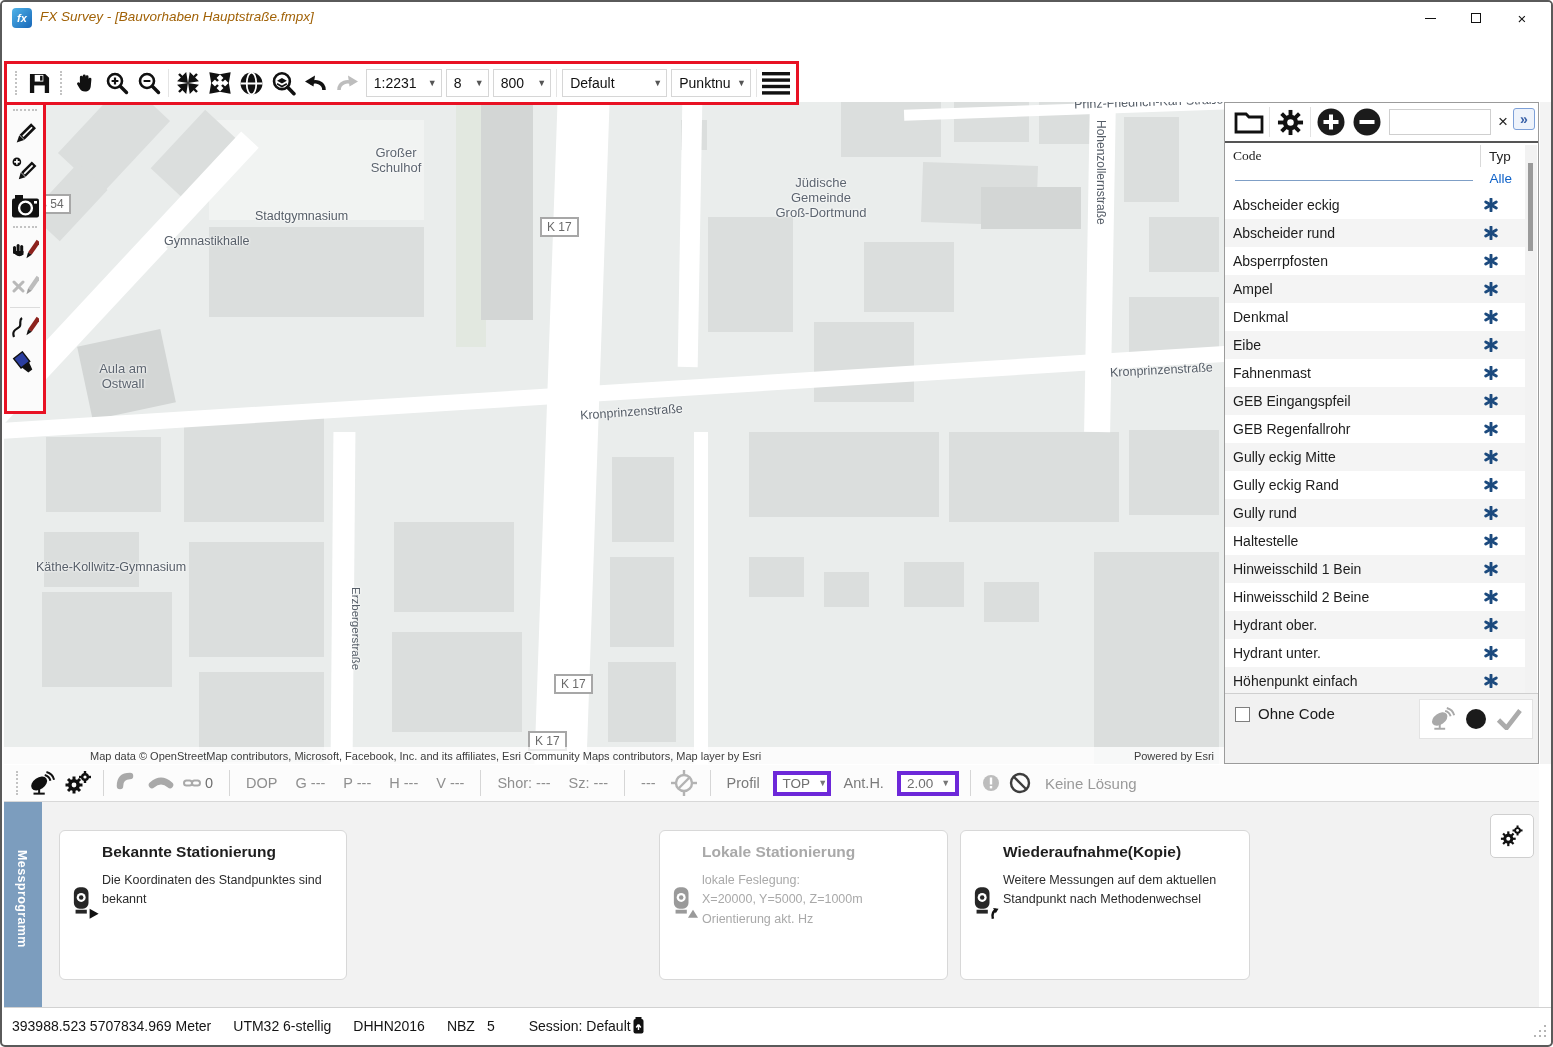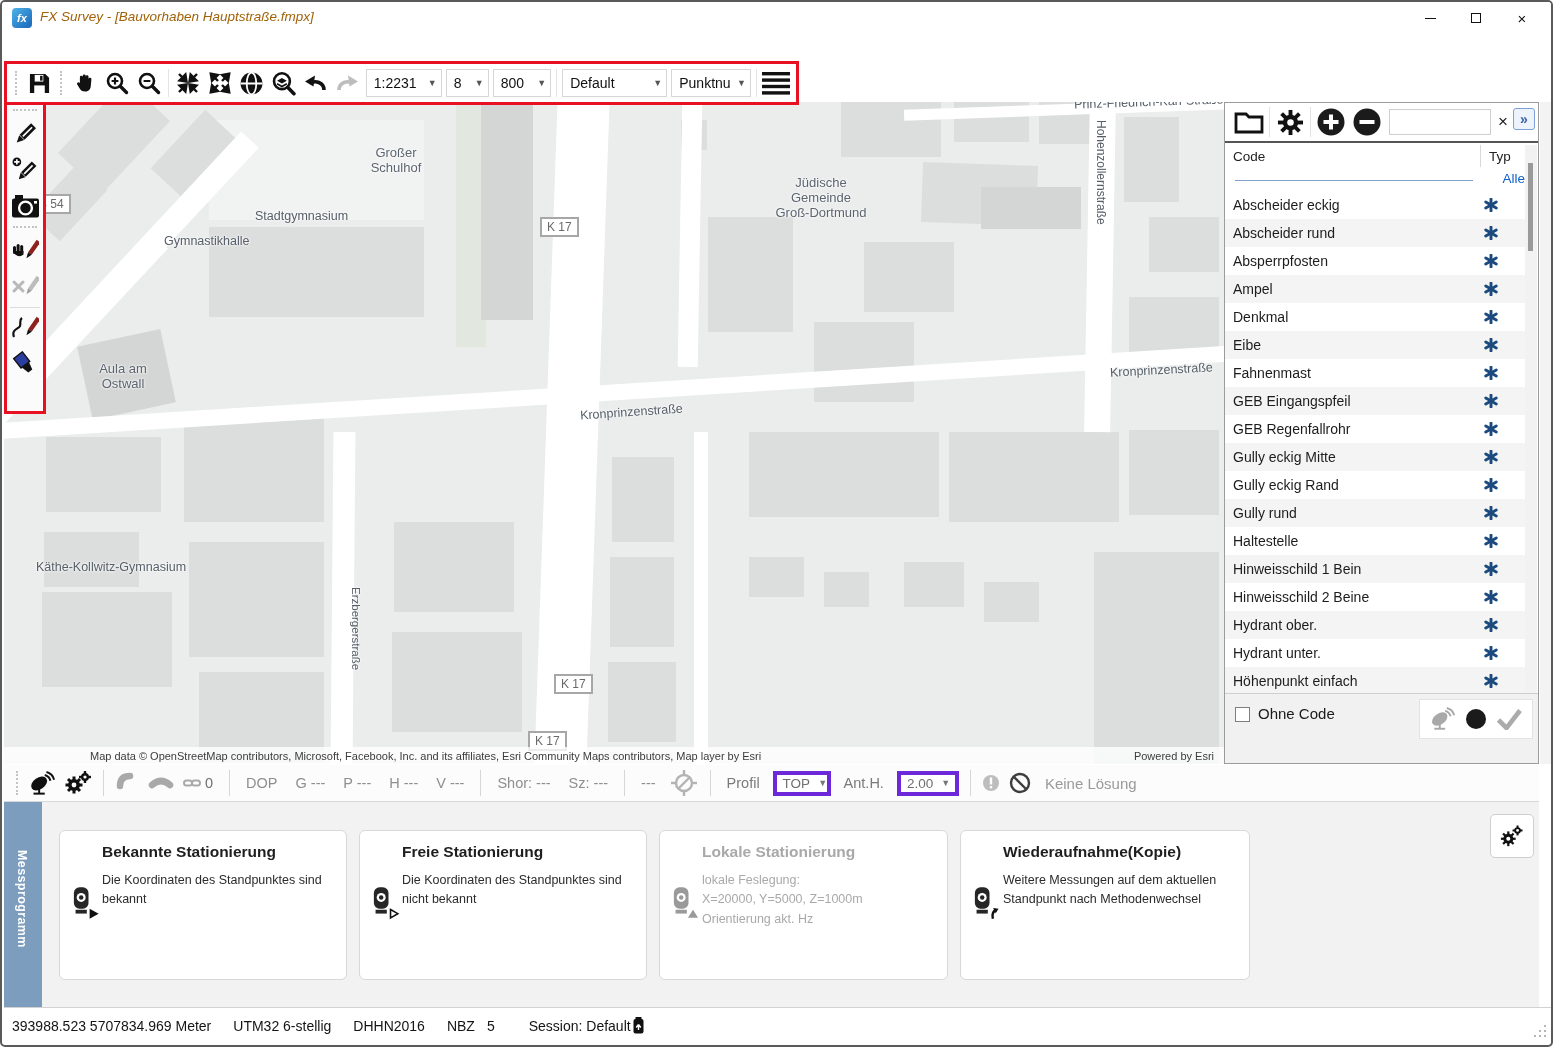--- a/index.html
+++ b/index.html
@@ -72,26 +72,26 @@
   .psep { width:1px; height:30px; background:#e2e2e2; margin:0 2px; }
   .psearch { width:102px; height:26px; border:1px solid #cfcfcf; background:#fff; margin-left:4px;
              font-size:13px; padding:0 4px; outline:none; font-family:inherit; }
   .pclear { width:24px; height:26px; display:flex; align-items:center; justify-content:center;
             font-size:17px; color:#222; }
   .pcollapse { position:absolute; right:3px; top:5px; width:22px; height:22px; border:1px solid #7da0d8;
                border-radius:3px; background:#eef3fb; color:#3a62a8; font-size:14px; font-weight:bold;
                display:flex; align-items:center; justify-content:center; }
   .phead { position:absolute; left:0; top:40px; right:13px; height:26px; display:flex; align-items:center;
            font-size:13.5px; color:#222; }
-  .phead .code { padding-left:8px; flex:1; }
+  .phead .code { padding-left:8px; flex:1;font-family:Liberation Serif, serif; }
   .phead .div { width:1px; height:22px; background:#d9d9d9; }
   .phead .typ { width:44px; padding-left:8px; }
   .pfilter { position:absolute; left:0; top:66px; right:13px; height:22px; }
   .pfilter .line { position:absolute; left:10px; top:11px; width:238px; height:1px; background:#7f9fc6; }
-  .pfilter .alle { position:absolute; right:0; top:2px; color:#0f62c8; font-size:13.5px; }
+  .pfilter .alle { position:absolute; right:13px; top:2px; color:#0f62c8; font-size:13.5px; }
   .code-list { position:absolute; left:0; top:88px; width:301px; height:504px; overflow:hidden; }
   .crow { height:28px; display:flex; align-items:center; padding-left:8px; background:#fff; }
   .code-list div:nth-of-type(even) { background:#f4f4f4; }
   .clabel { flex:1; font-size:14px; color:#1c1c1c; }
   .crow svg { margin-right:28px; }
   .pscroll { position:absolute; right:1px; top:42px; width:12px; height:550px; background:#f2f2f2; }
   .pthumb { position:absolute; left:3px; top:18px; width:5px; height:88px; background:#9a9a9a; }
   .pbottom { position:absolute; left:0; bottom:0; right:0; height:70px; background:#f1f1f1;
              border-top:1px solid #cfcfcf; }
   .chkbox { position:absolute; left:10px; top:13px; width:15px; height:15px; background:#fff;
@@ -826,31 +826,20 @@
       <h3>Bekannte Stationierung</h3>
       <p>Die Koordinaten des Standpunktes sind bekannt</p>
       <svg class="ts" width="34" height="36" viewBox="0 0 30 32">
           <rect x="6" y="2" width="13" height="19" rx="5" fill="#262626"></rect>
           <circle cx="12.5" cy="11" r="4" fill="#fff"></circle>
           <circle cx="12.5" cy="11" r="2" fill="#262626"></circle>
           <rect x="7.5" y="22" width="10" height="3.4" fill="#262626"></rect>
           <path d="M20 21l8 4.5-8 4.5z" fill="#111"></path>
         </svg>
     </div>
-    <div class="card" style="left:317px;width:288px">
-      <h3>Freie Stationierung</h3>
-      <p>Die Koordinaten des Standpunktes sind nicht bekannt</p>
-      <svg class="ts" width="34" height="36" viewBox="0 0 30 32">
-          <rect x="6" y="2" width="13" height="19" rx="5" fill="#262626"></rect>
-          <circle cx="12.5" cy="11" r="4" fill="#fff"></circle>
-          <circle cx="12.5" cy="11" r="2" fill="#262626"></circle>
-          <rect x="7.5" y="22" width="10" height="3.4" fill="#262626"></rect>
-          <path d="M20.8 21.8l6.5 3.7-6.5 3.7z" fill="none" stroke="#111" stroke-width="1.4"></path>
-        </svg>
-    </div>
     <div class="card disabled" style="left:617px;width:289px">
       <h3>Lokale Stationierung</h3>
       <p>lokale Feslegung:
 X=20000, Y=5000, Z=1000m
 Orientierung akt. Hz</p>
       <svg class="ts" width="34" height="36" viewBox="0 0 30 32">
           <rect x="6" y="2" width="13" height="19" rx="5" fill="#9a9a9a"></rect>
           <circle cx="12.5" cy="11" r="4" fill="#fff"></circle>
           <circle cx="12.5" cy="11" r="2" fill="#9a9a9a"></circle>
           <rect x="7.5" y="22" width="10" height="3.4" fill="#9a9a9a"></rect>

